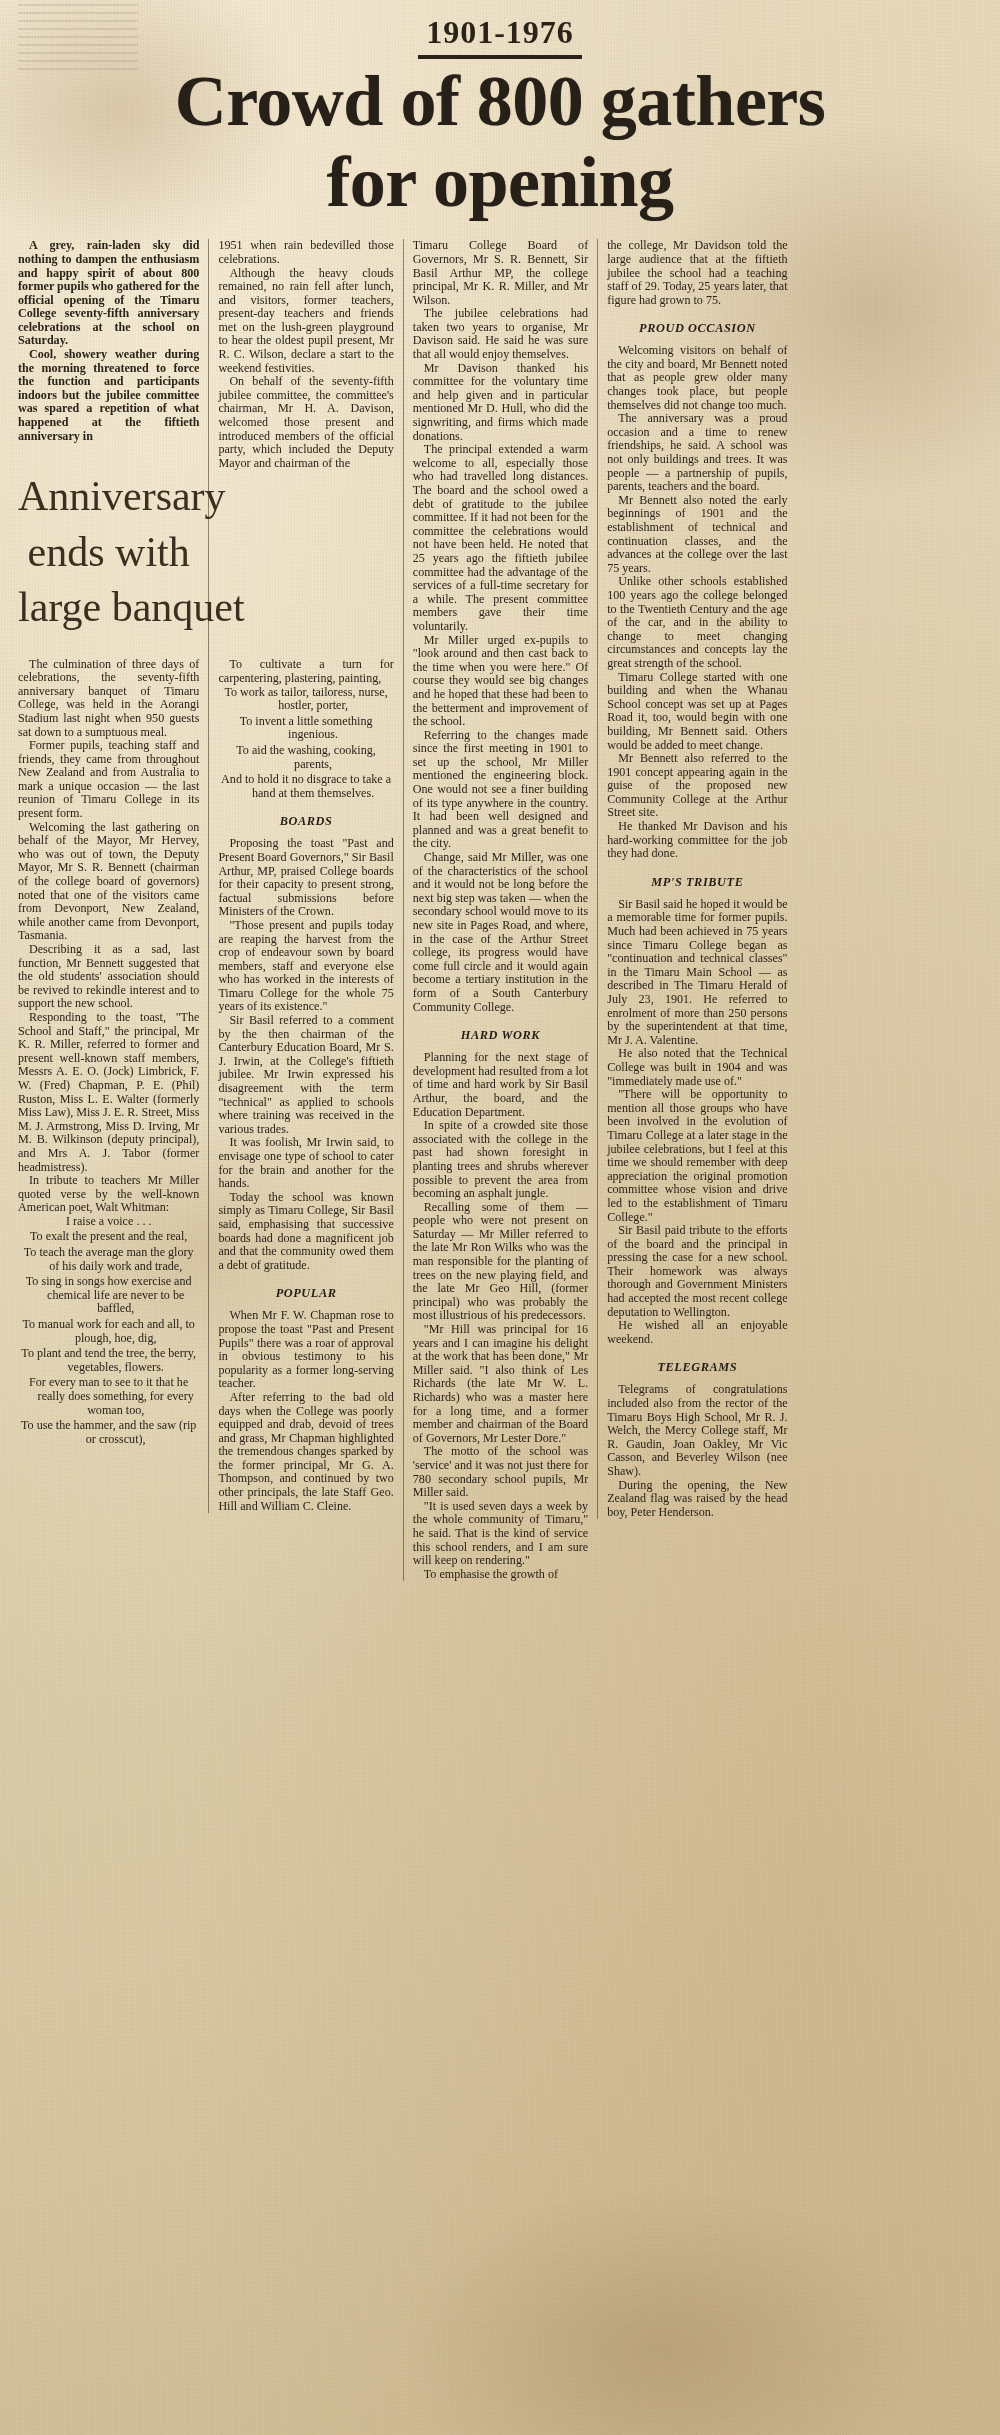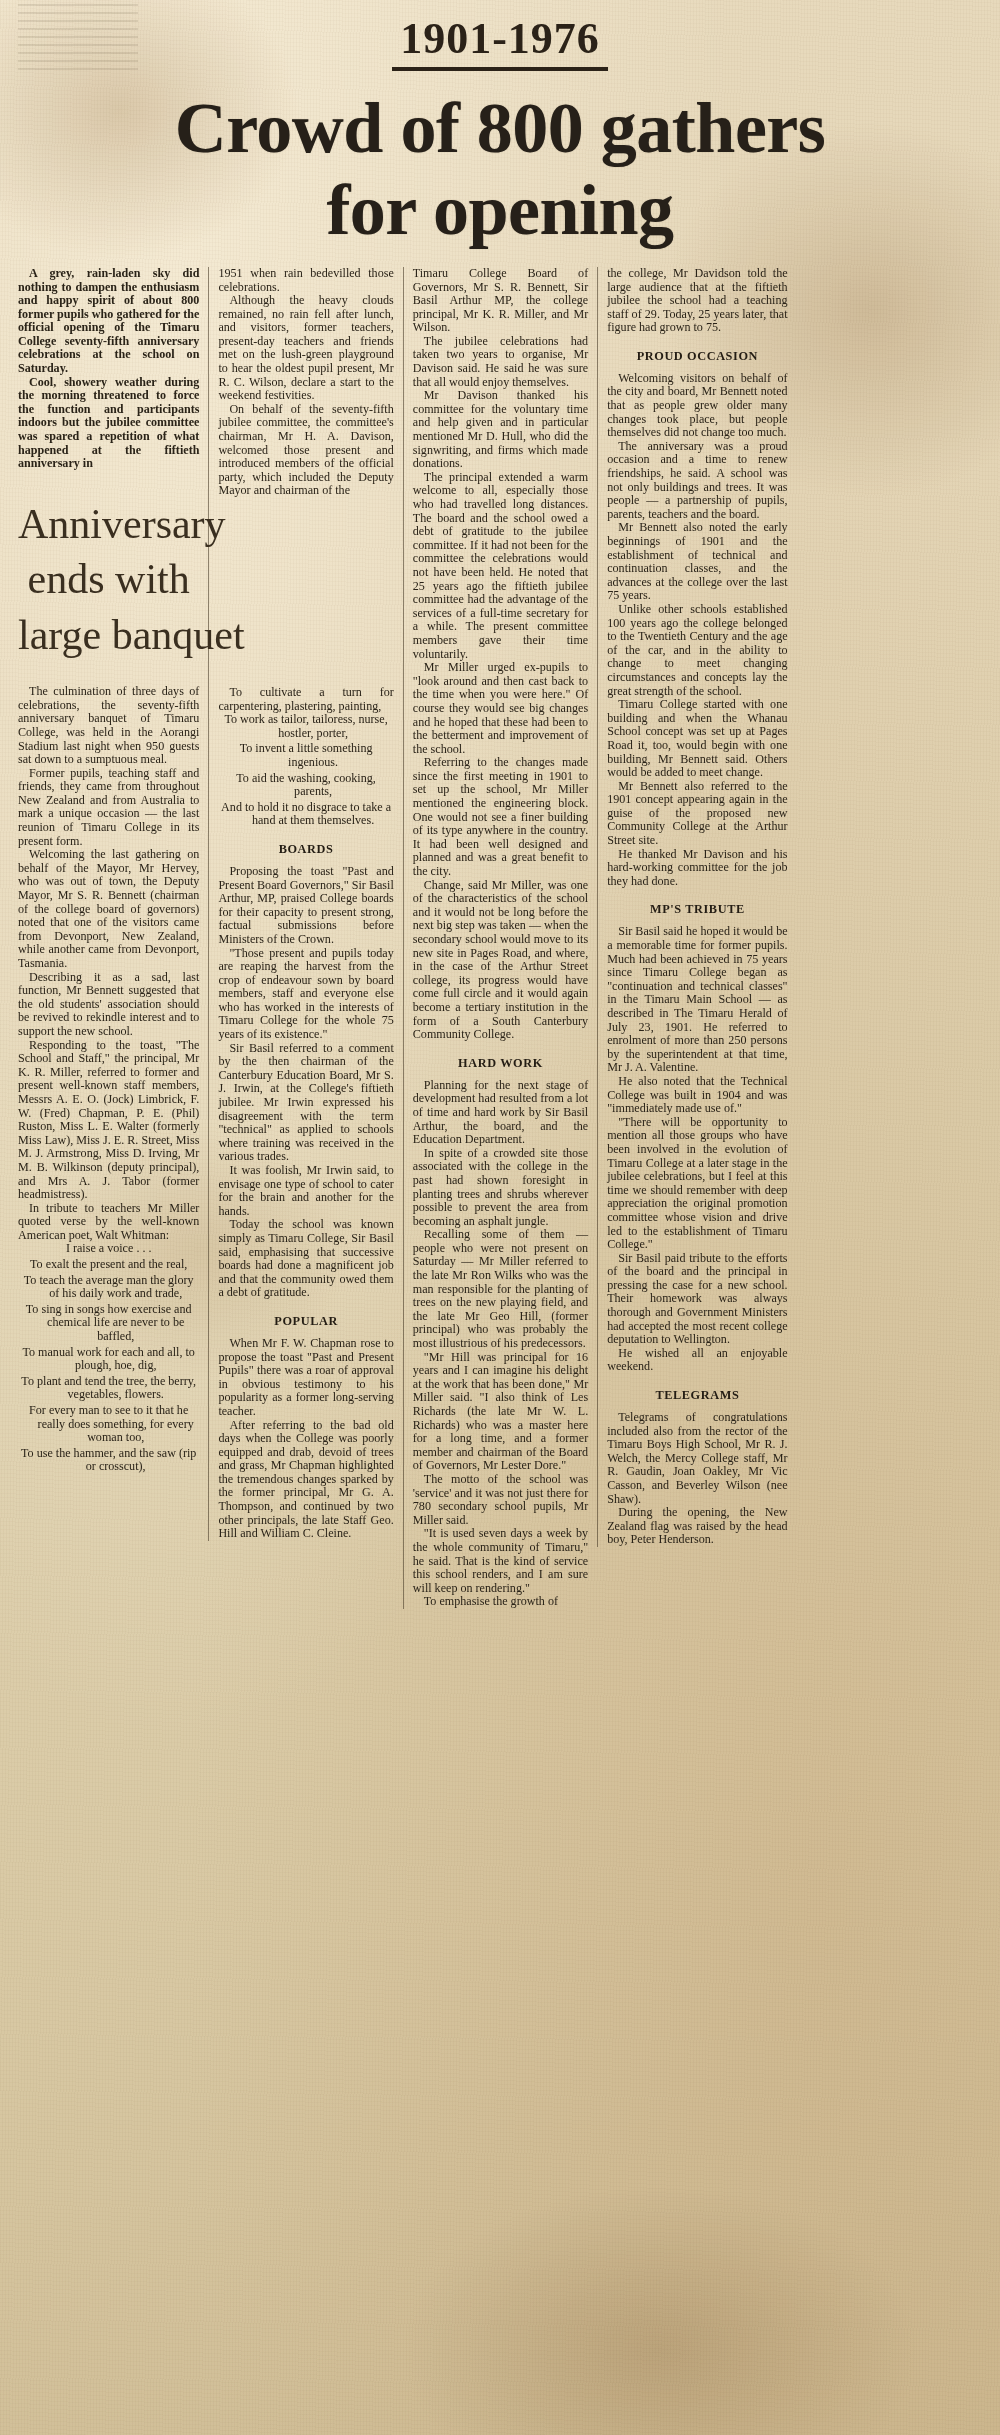--- a/index.html
+++ b/index.html
@@ -42,29 +42,29 @@
   }
 
   .inner{position:relative;z-index:3;}
 
   
   .kicker-wrap{text-align:center;padding-top:16px;}
   .kicker{
     display:inline-block;
     font-family:"Liberation Serif", serif;
     font-weight:bold;
-    font-size:44px;
+    font-size:32px;
     letter-spacing:1px;
     color:#2b2218;
     border-bottom:4px solid #2b2218;
     padding:0 8px 5px 8px;
     line-height:1.05;
   }
   .headline{
-    margin:17px 0 0 0;
+    margin:2px 0 0 0;
     text-align:center;
     color:#262019;
     font-family:"Liberation Serif", serif;
     font-weight:bold;
     font-size:72px;
     line-height:1.13;
     letter-spacing:-.5px;
     text-shadow:0 0 1px rgba(45,35,22,.30);
   }
   .headline .hl{display:block;}
@@ -101,20 +101,21 @@
   p.noind{text-indent:0;}
 
   .subhead{
     margin:14px 0 8px 0;
     text-align:center;
     font-family:"Liberation Serif", serif;
     font-weight:bold;
     font-size:12.3px;
     letter-spacing:.6px;
     color:#241d14;
+    font-style:italic;
   }
 
   
   .deck{
     font-family:"Liberation Serif", serif;
     font-size:42px;
     line-height:1.32;
     color:#3a2f20;
     text-align:center;
     margin:26px 0 22px 0;

